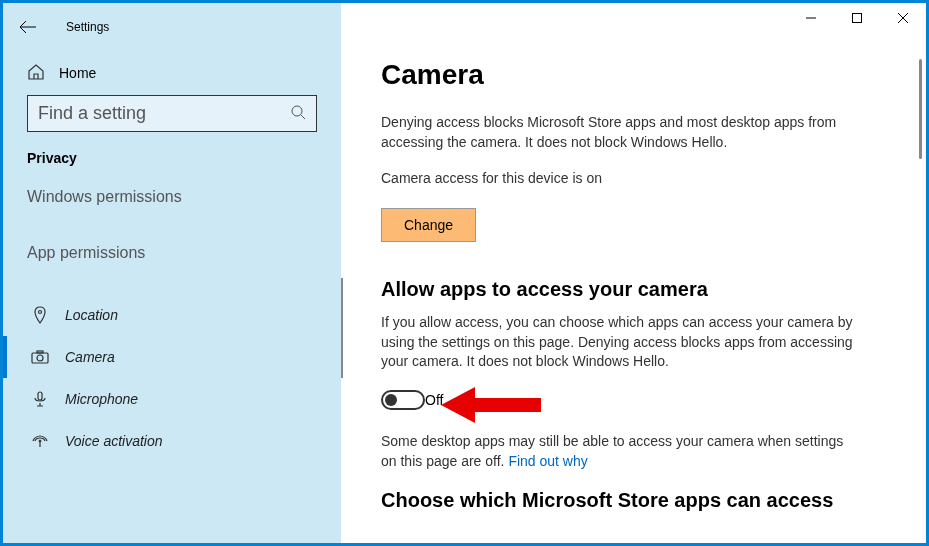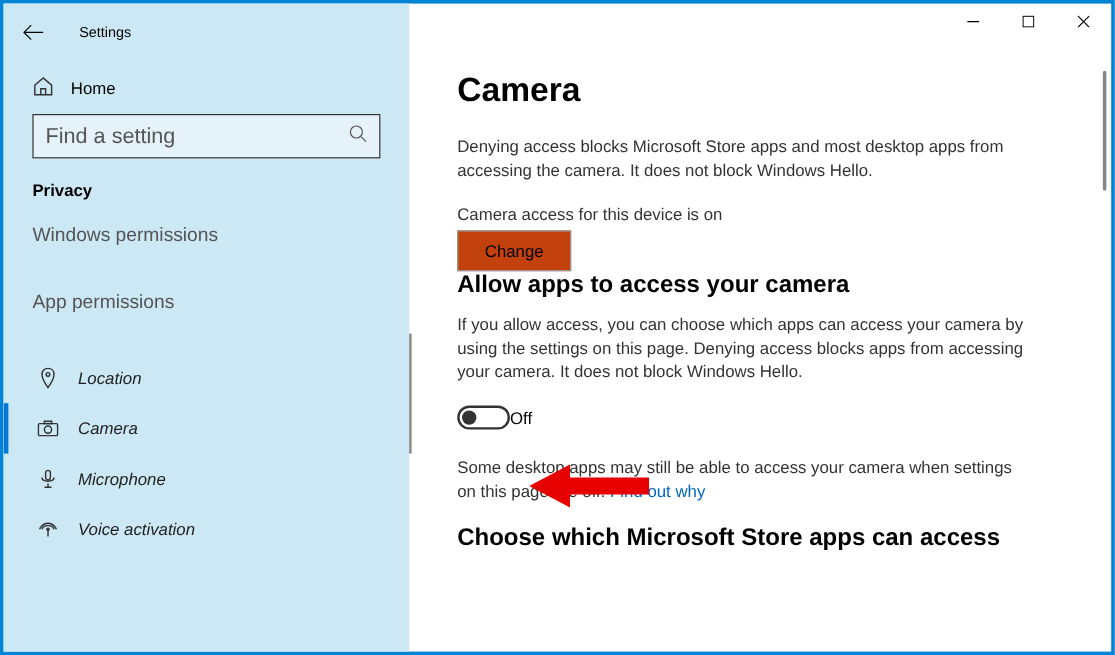--- a/index.html
+++ b/index.html
@@ -126,26 +126,27 @@
       font-weight: 600;
       margin-bottom: 22px;
     }
     .desc-text {
       font-size: 14px;
       color: #333;
       line-height: 1.4;
       max-width: 480px;
       margin-bottom: 18px;
     }
-    .status-text { font-size: 14px; color: #333; margin-bottom: 6px; }
+    .status-text { font-size: 14px; color: #333; margin-bottom: 22px; }
     .change-btn {
       border: 1px solid #999;
-      background: #c2410c;
+      background: #fdba74;
       padding: 8px 22px;
       font-size: 14px;
+      margin-bottom: 36px;
       display: inline-block;
     }
     .section-heading {
       font-size: 20px;
       font-weight: 600;
       margin-bottom: 12px;
     }
     .toggle-row {
       display: flex;
       align-items: center;

